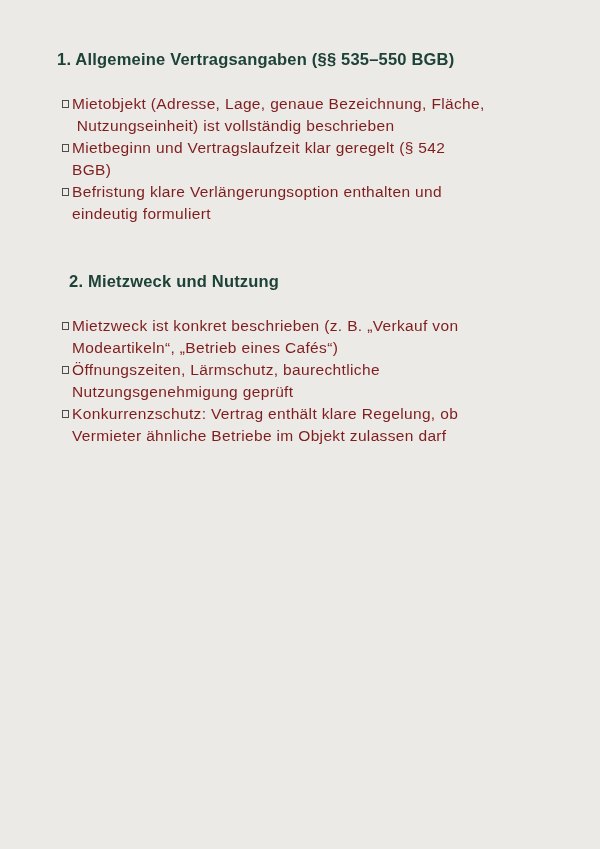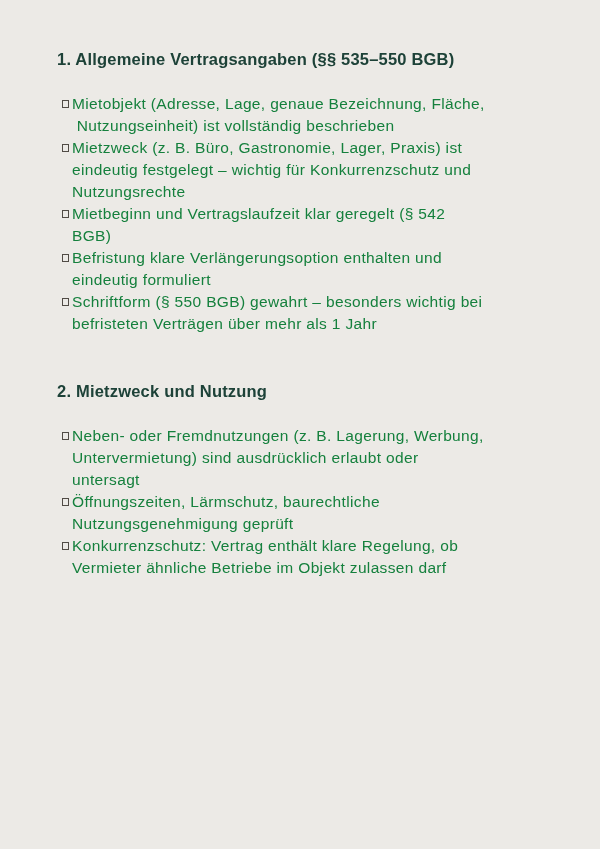--- a/index.html
+++ b/index.html
@@ -24,20 +24,21 @@
   .section-title {
     margin: 0 0 22px 0;
     font-size: 16.5px;
     line-height: 24px;
     font-weight: bold;
     letter-spacing: 0.2px;
     color: #1D4238;
   }
   .section + .section .section-title {
     margin-top: 44px;
+    margin-left: 12px;
   }
   ul.checklist {
     list-style: none;
     margin: 0;
     padding: 0 0 0 5px;
   }
   li.check-item {
     display: flex;
     align-items: flex-start;
   }
@@ -48,68 +49,56 @@
     height: 8px;
     border: 1px solid #514C46;
     margin: 7px 3px 0 0;
     background: transparent;
   }
   .item-text {
     white-space: pre-wrap;
     font-size: 15.5px;
     line-height: 22px;
     letter-spacing: 0.35px;
-    color: #15803d;
+    color: #7f1d1d;
   }
 </style>
 </head>
 <body>
 
 <div class="page">
 
   <section class="section">
     <h2 class="section-title">1. Allgemeine Vertragsangaben (§§ 535–550 BGB)</h2>
     <ul class="checklist">
       <li class="check-item">
         <span class="checkbox"></span>
         <span class="item-text">Mietobjekt (Adresse, Lage, genaue Bezeichnung, Fläche,
  Nutzungseinheit) ist vollständig beschrieben</span>
       </li>
       <li class="check-item">
         <span class="checkbox"></span>
-        <span class="item-text">Mietzweck (z. B. Büro, Gastronomie, Lager, Praxis) ist
-eindeutig festgelegt – wichtig für Konkurrenzschutz und
-Nutzungsrechte</span>
-      </li>
-      <li class="check-item">
-        <span class="checkbox"></span>
         <span class="item-text">Mietbeginn und Vertragslaufzeit klar geregelt (§ 542
 BGB)</span>
       </li>
       <li class="check-item">
         <span class="checkbox"></span>
         <span class="item-text">Befristung klare Verlängerungsoption enthalten und
 eindeutig formuliert</span>
-      </li>
-      <li class="check-item">
-        <span class="checkbox"></span>
-        <span class="item-text">Schriftform (§ 550 BGB) gewahrt – besonders wichtig bei
-befristeten Verträgen über mehr als 1 Jahr</span>
       </li>
     </ul>
   </section>
 
   <section class="section">
     <h2 class="section-title">2. Mietzweck und Nutzung</h2>
     <ul class="checklist">
       <li class="check-item">
         <span class="checkbox"></span>
-        <span class="item-text">Neben- oder Fremdnutzungen (z. B. Lagerung, Werbung,
-Untervermietung) sind ausdrücklich erlaubt oder
-untersagt</span>
+        <span class="item-text">Mietzweck ist konkret beschrieben (z. B. „Verkauf von
+Modeartikeln“, „Betrieb eines Cafés“)</span>
       </li>
       <li class="check-item">
         <span class="checkbox"></span>
         <span class="item-text">Öffnungszeiten, Lärmschutz, baurechtliche
 Nutzungsgenehmigung geprüft</span>
       </li>
       <li class="check-item">
         <span class="checkbox"></span>
         <span class="item-text">Konkurrenzschutz: Vertrag enthält klare Regelung, ob
 Vermieter ähnliche Betriebe im Objekt zulassen darf</span>

